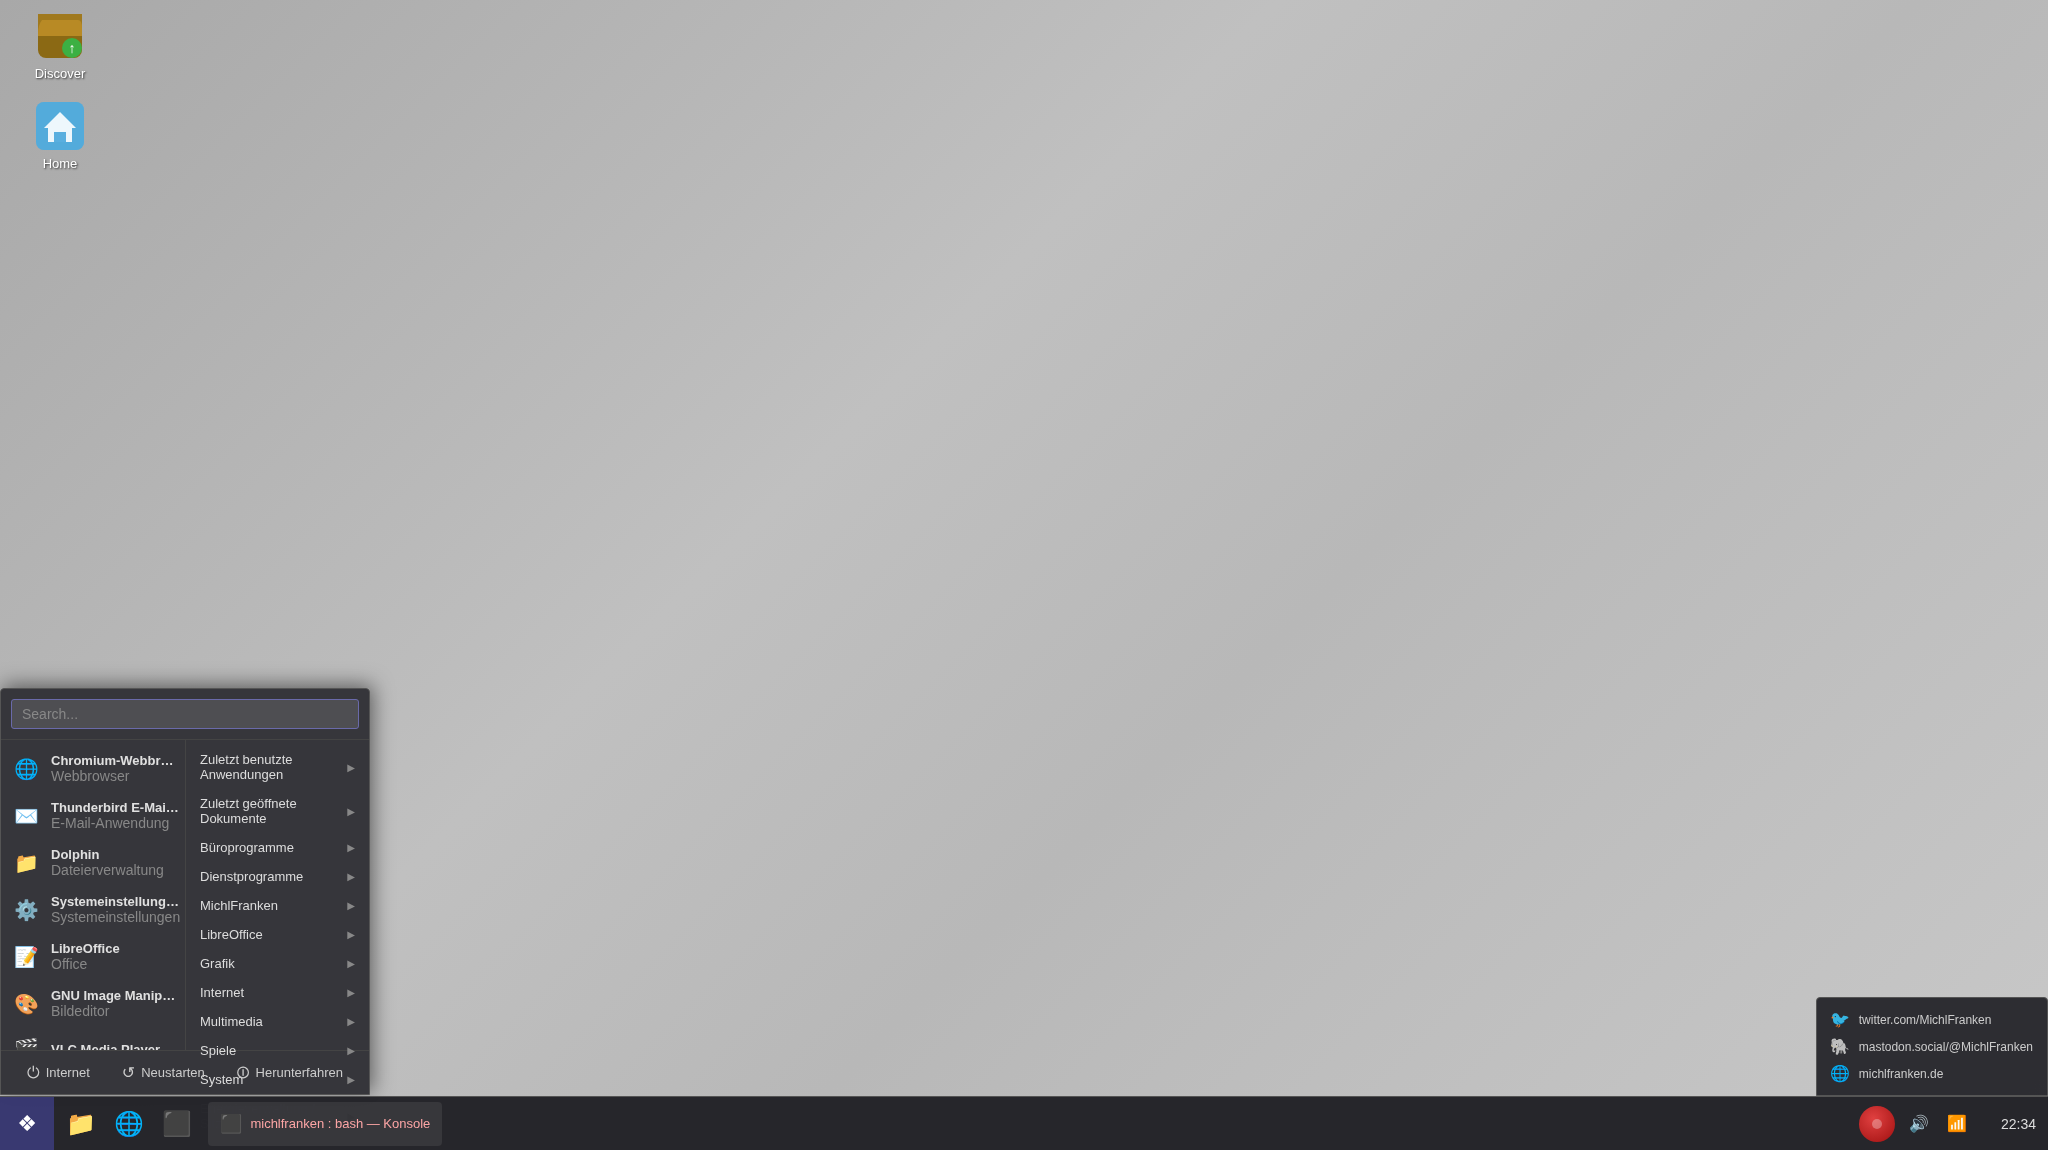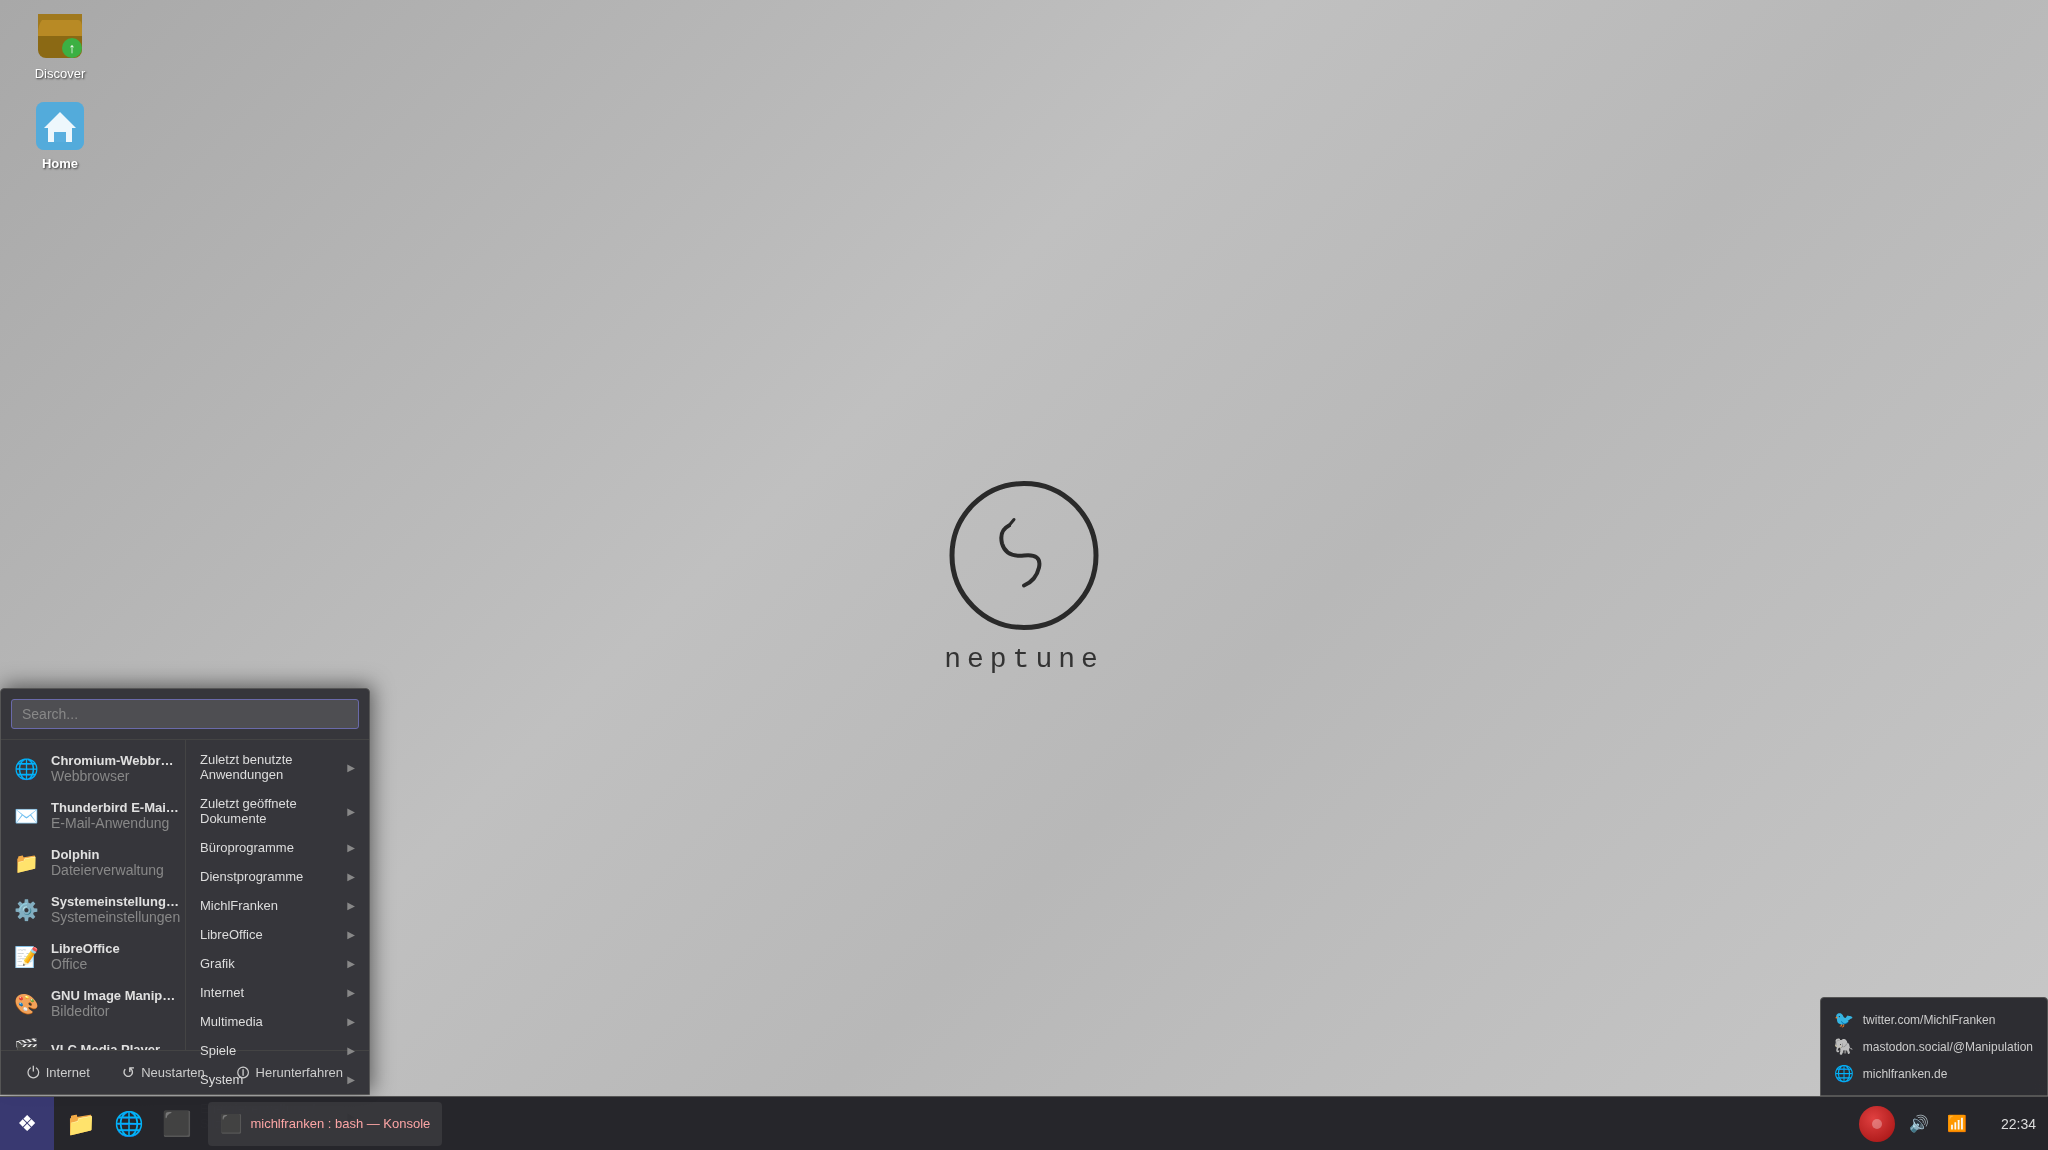--- a/index.html
+++ b/index.html
@@ -345,44 +345,33 @@
         <rect x="4" y="4" width="44" height="22" ry="0" rx="0" fill="#A0791E" style="border-radius:8px 8px 0 0"></rect>
         <path d="M4 24 Q4 15 8 10 L44 10 Q48 10 48 18 L48 26 L4 26 Z" fill="#B88A25"></path>
 
         <circle cx="38" cy="38" r="10" fill="#3CB043"></circle>
         <text x="38" y="43" text-anchor="middle" font-size="14" fill="white">↑</text>
       </svg>
     </div>
     <span class="icon-label">Discover</span>
   </div>
 
-  <div class="desktop-icon" id="icon-home" style="position:absolute;top:100px;left:15px;font-weight:bold;">
+  <div class="desktop-icon" id="icon-home" style="position:absolute;top:100px;left:15px;">
     <div class="icon-img">
       <svg viewBox="0 0 52 52" xmlns="http://www.w3.org/2000/svg" width="52" height="52">
         <rect x="2" y="2" width="48" height="48" rx="8" fill="#5AAFDF"></rect>
         <rect x="2" y="2" width="48" height="48" rx="8" fill="#4BA8D8" opacity="0.5"></rect>
 
         <path d="M10 28 L26 12 L42 28 L38 28 L38 42 L14 42 L14 28 Z" fill="white" opacity="0.9"></path>
         <rect x="20" y="32" width="12" height="10" fill="#5AAFDF"></rect>
       </svg>
     </div>
     <span class="icon-label">Home</span>
   </div>
 
-  <div id="neptune-logo">
-    <svg viewBox="0 0 160 160" xmlns="http://www.w3.org/2000/svg" width="160" height="160">
-
-      <circle cx="80" cy="80" r="72" fill="none" stroke="#2a2a2a" stroke-width="5"></circle>
-
-      <path d="M65 50 Q55 55 58 68 Q62 82 80 80 Q98 78 95 92 Q92 105 80 110" fill="none" stroke="#2a2a2a" stroke-width="4" stroke-linecap="round"></path>
-
-      <path d="M65 50 L70 44" fill="none" stroke="#2a2a2a" stroke-width="3" stroke-linecap="round"></path>
-    </svg>
-    <span class="neptune-text">neptune</span>
-  </div>
 
   <div id="start-menu">
 
     <div id="search-bar">
       <input type="text" id="search-input" placeholder="Search..." style="">
     </div>
 
     <div id="menu-content">
 
       <div id="left-panel">
@@ -505,21 +494,21 @@
     </div>
   </div>
 
   <div id="social-panel">
     <div class="social-item">
       <span class="social-icon">🐦</span>
       <span>twitter.com/MichlFranken</span>
     </div>
     <div class="social-item">
       <span class="social-icon">🐘</span>
-      <span>mastodon.social/@Manipulation</span>
+      <span>mastodon.social/@MichlFranken</span>
     </div>
     <div class="social-item">
       <span class="social-icon">🌐</span>
       <span>michlfranken.de</span>
     </div>
   </div>
 
   <div id="taskbar">
     <div id="start-button">
       <span>❖</span>

